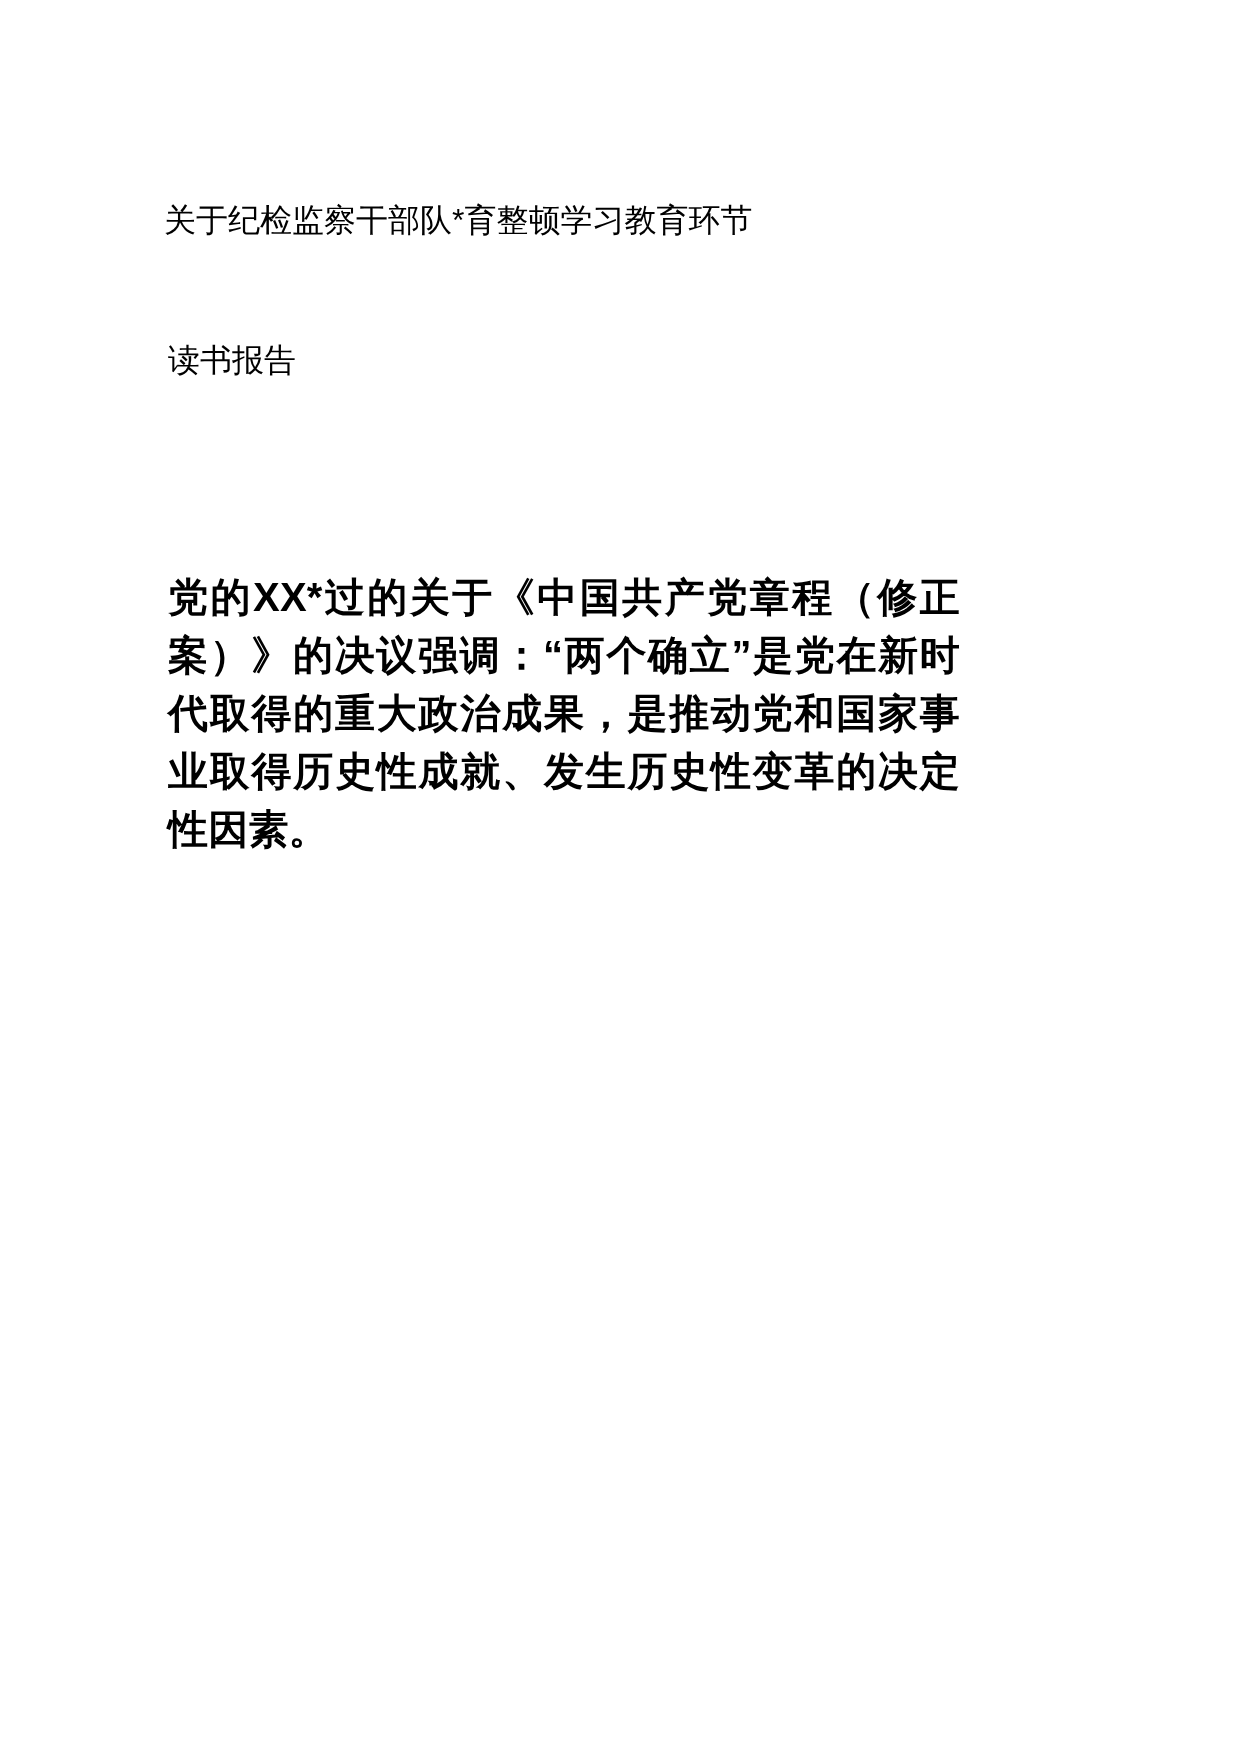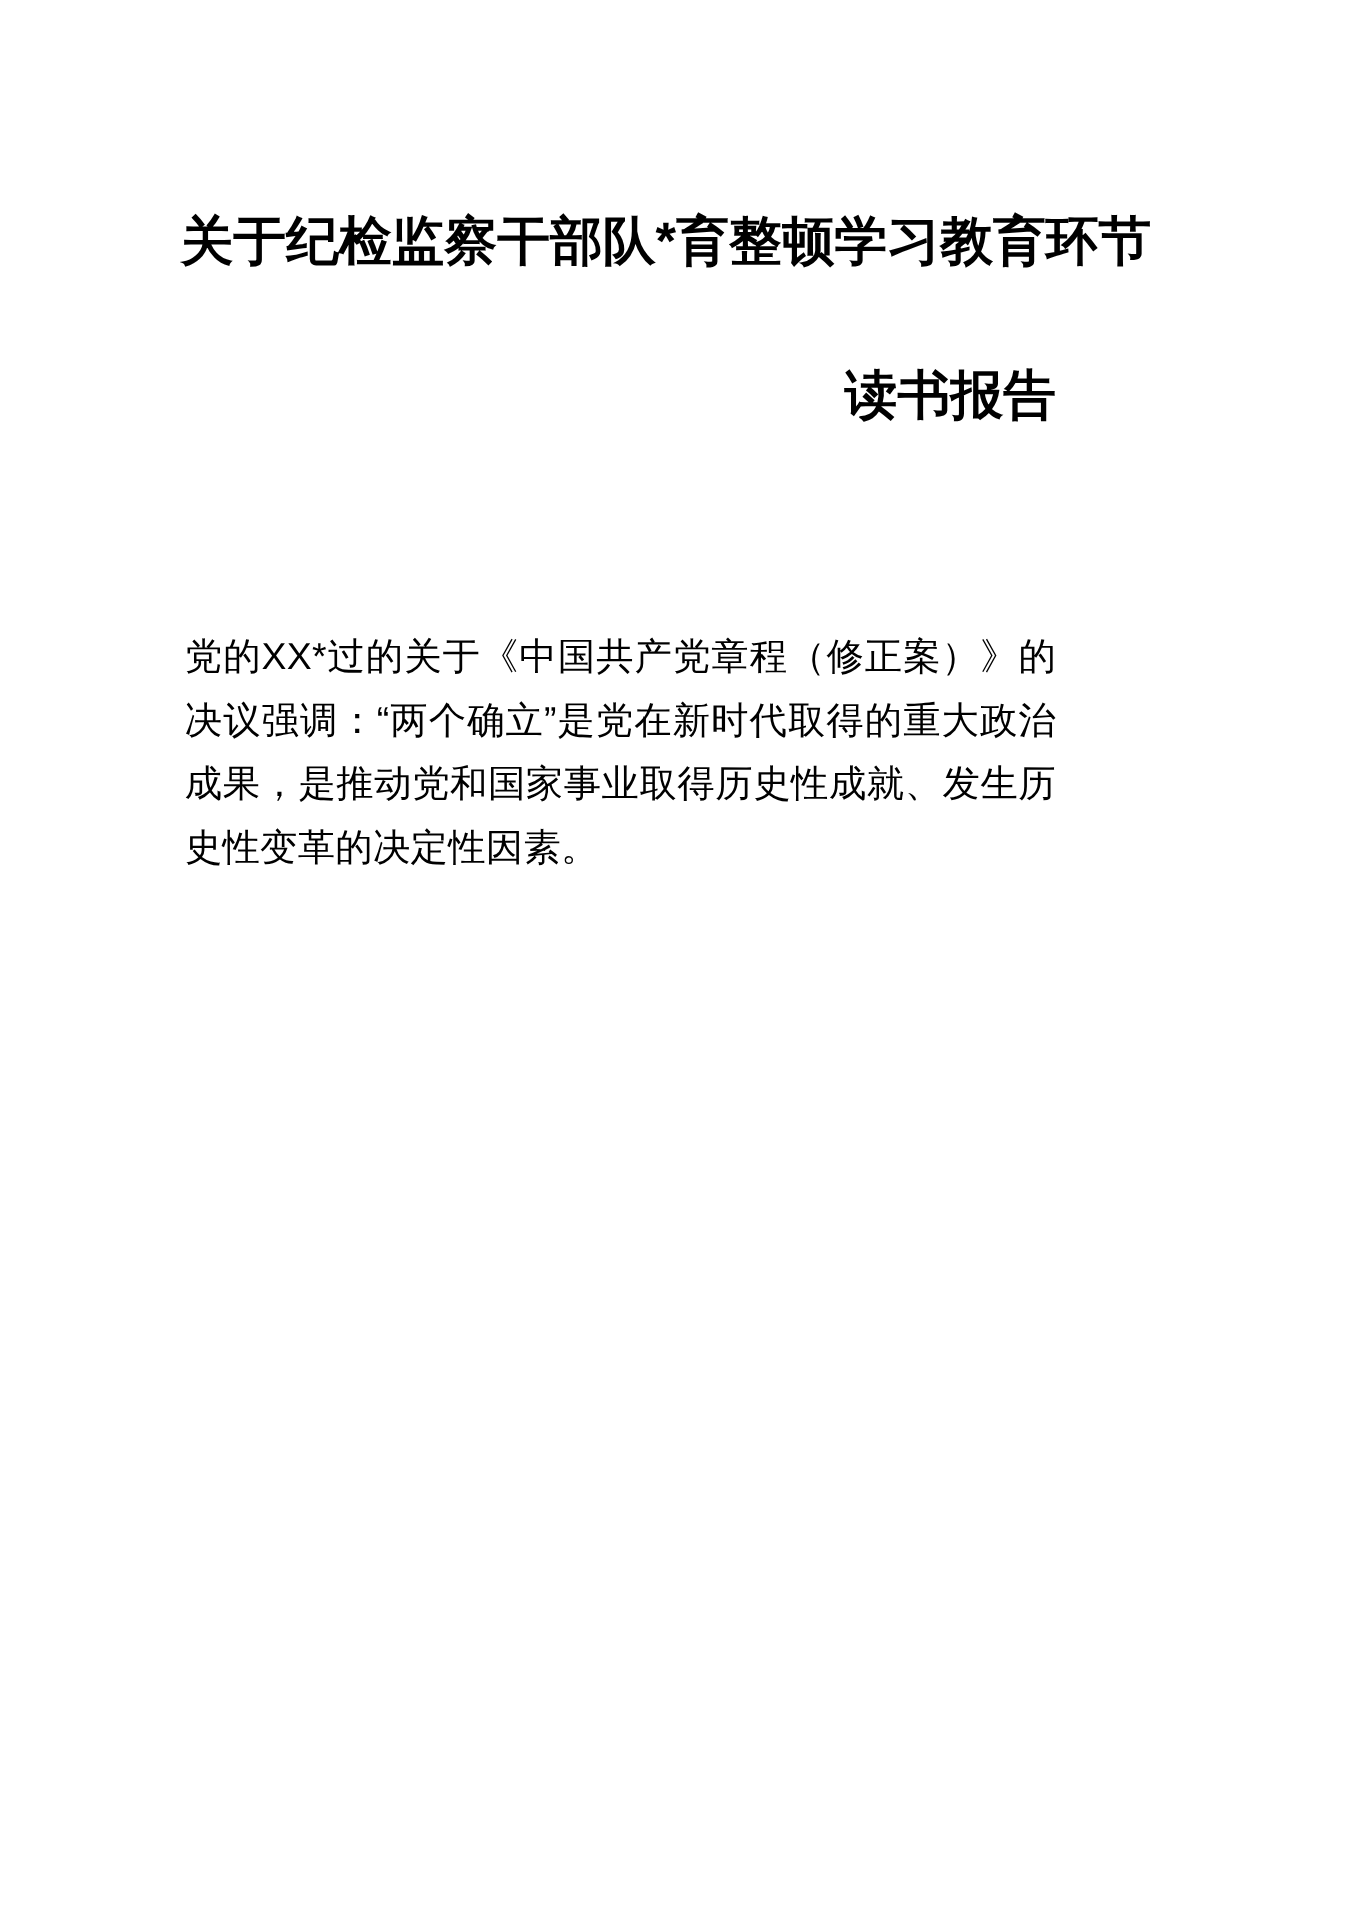--- a/index.html
+++ b/index.html
@@ -23,60 +23,61 @@
     left: 168px;
     top: 0;
     width: 792px;
   }
 
   
   .doc-title {
     margin: 0;
     padding: 0;
     font-family: "Liberation Sans", "DejaVu Sans", sans-serif;
-    font-weight: 700;
-    font-size: 48px;
+    font-weight: 400;
+    font-size: 32px;
     line-height: 140px;
     color: #000000;
     text-align: center;
     letter-spacing: 0px;
     white-space: nowrap;
   }
 
   .title-line-1 {
     margin-top: 150px;
     margin-left: -4px;
     text-align: left;
   }
 
   .title-line-2 {
-    text-align: right;
+    text-align: left;
     margin-left: 0;
   }
 
   .title-spacer {
     height: 138px;
   }
 
   
   .body-block {
     margin-top: 0px;
   }
 
   .para {
     margin: 0 0 36px 0;
     padding: 0;
     font-family: "Liberation Sans", "DejaVu Sans", sans-serif;
-    font-size: 34px;
+    font-size: 40px;
     line-height: 58px;
     color: #000000;
     text-align: justify;
     text-justify: inter-ideograph;
     letter-spacing: 0.2px;
     word-break: break-all;
+    font-weight: bold;
   }
 
   .para:last-child {
     margin-bottom: 0;
   }
 </style>
 </head>
 <body>
 
 <div class="page">

